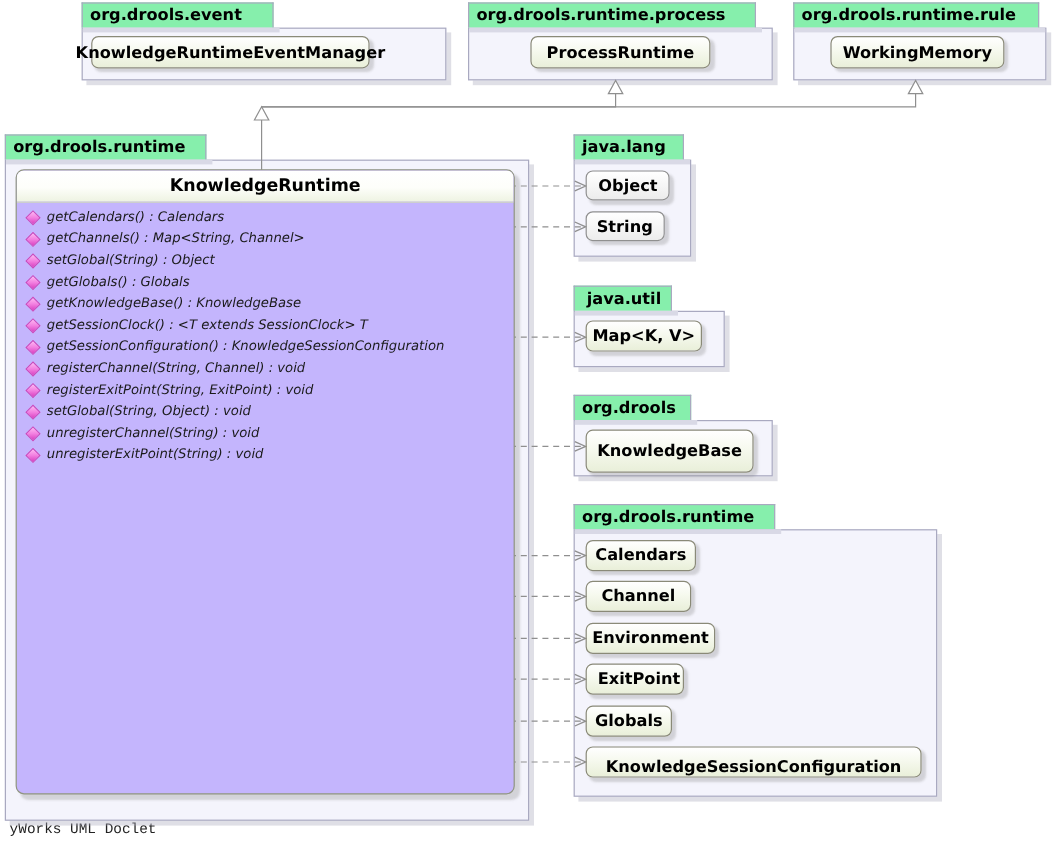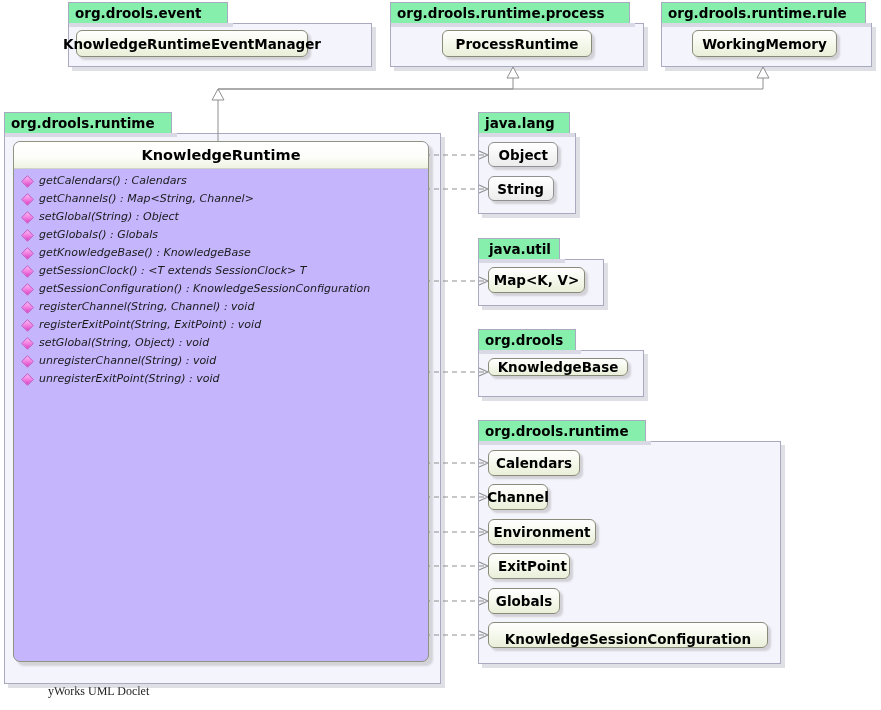--- a/index.html
+++ b/index.html
@@ -107,22 +107,21 @@
   }
 
   
   #edges{position:absolute;left:0;top:0;width:881px;height:710px;z-index:2;
          pointer-events:none;}
 
   
   .footer{
     position:absolute;left:8px;top:684px;
     font-size:12px;color:#222;
-    font-family:Liberation Serif, serif;
-    margin-left:40px;
+    font-family:Liberation Mono, monospace;
   }
 </style>
 </head>
 <body>
 
 <div id="canvas">
 
   <svg id="edges" viewBox="0 0 881 710" width="881" height="710">
     <defs>
       <marker id="hollowTri" markerWidth="14" markerHeight="14" refX="12" refY="7" orient="auto" markerUnits="userSpaceOnUse">
@@ -253,33 +252,33 @@
     <div class="pkg-tab" style="width:82px;height:21px;text-align:right;">java.util</div>
     <div class="pkg-body" style="left:0;top:21px;width:126px;height:47px;"></div>
     <div class="node" style="left:10px;top:29px;width:97px;height:26px;">
       <span>Map&lt;K, V&gt;</span>
     </div>
   </div>
 
   <div class="pkg" style="left:478px;top:329px;">
     <div class="pkg-tab" style="width:98px;height:21px;">org.drools</div>
     <div class="pkg-body" style="left:0;top:21px;width:166px;height:47px;"></div>
-    <div class="node" style="left:10px;top:29px;width:140px;height:18px;">
+    <div class="node" style="left:10px;top:29px;width:140px;height:36px;">
       <span>KnowledgeBase</span>
     </div>
   </div>
 
   <div class="pkg" style="left:478px;top:420px;">
     <div class="pkg-tab" style="width:168px;height:21px;">org.drools.runtime</div>
     <div class="pkg-body" style="left:0;top:21px;width:303px;height:223px;"></div>
 
     <div class="node" style="left:10px;top:30px;width:92px;height:26px;">
       <span>Calendars</span>
     </div>
-    <div class="node" style="left:10px;top:64px;width:60px;height:26px;">
+    <div class="node" style="left:10px;top:64px;width:88px;height:26px;">
       <span>Channel</span>
     </div>
     <div class="node" style="left:10px;top:99px;width:108px;height:26px;">
       <span>Environment</span>
     </div>
     <div class="node" style="left:10px;top:133px;width:82px;height:26px;padding-left:16px;">
       <span>ExitPoint</span>
     </div>
     <div class="node" style="left:10px;top:168px;width:72px;height:26px;">
       <span>Globals</span>

